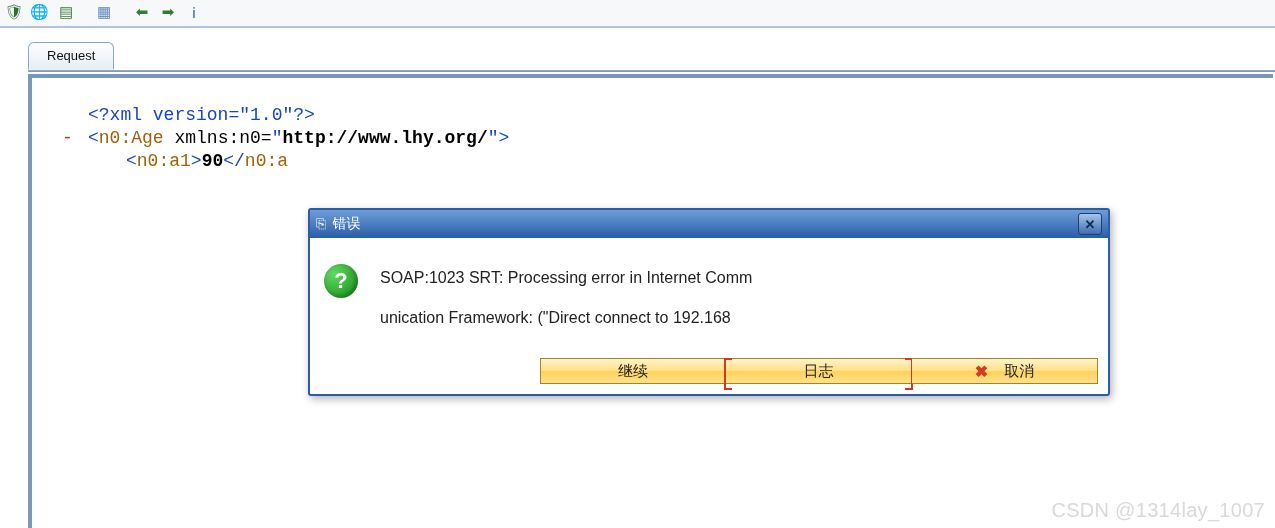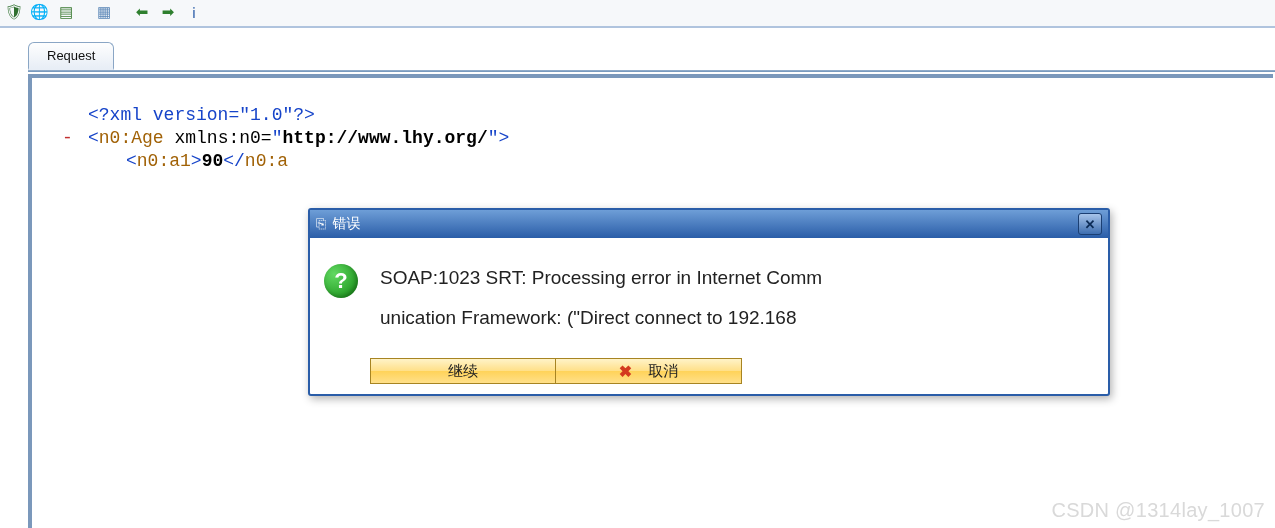--- a/index.html
+++ b/index.html
@@ -168,29 +168,29 @@
     display: flex;
     align-items: center;
     justify-content: center;
     color: #ffffff;
     font-size: 22px;
     font-weight: bold;
     margin-top: 6px;
   }
   .dlg-msg {
     flex: 1 1 auto;
-    font-size: 19px;
+    font-size: 16px;
     color: #222;
     line-height: 40px;
   }
 
   .dlg-buttons {
     display: flex;
-    justify-content: flex-start;
-    padding: 4px 10px 10px 60px;
+    justify-content: flex-end;
+    padding: 4px 10px 10px 36px;
     gap: 0;
   }
   .dlg-btn {
     position: relative;
     height: 26px;
     min-width: 186px;
     border: 1px solid #a78422;
     background: linear-gradient(#fff3c8, #ffe08a 48%, #ffd35a 52%, #ffe08a);
     display: flex;
     align-items: center;
@@ -293,20 +293,23 @@
     <div class="dlg-msg">
       <div>SOAP:1023 SRT: Processing error in Internet Comm</div>
       <div>unication Framework: ("Direct connect to 192.168</div>
     </div>
   </div>
 
   <div class="dlg-buttons">
     <div class="dlg-btn">
       <span>继续</span>
     </div>
+    <div class="dlg-btn focus">
+      <span>日志</span>
+    </div>
     <div class="dlg-btn">
       <span class="cancel-x">✖</span>
       <span>取消</span>
     </div>
   </div>
 
 </div>
 
 <div class="watermark">CSDN @1314lay_1007</div>
 

